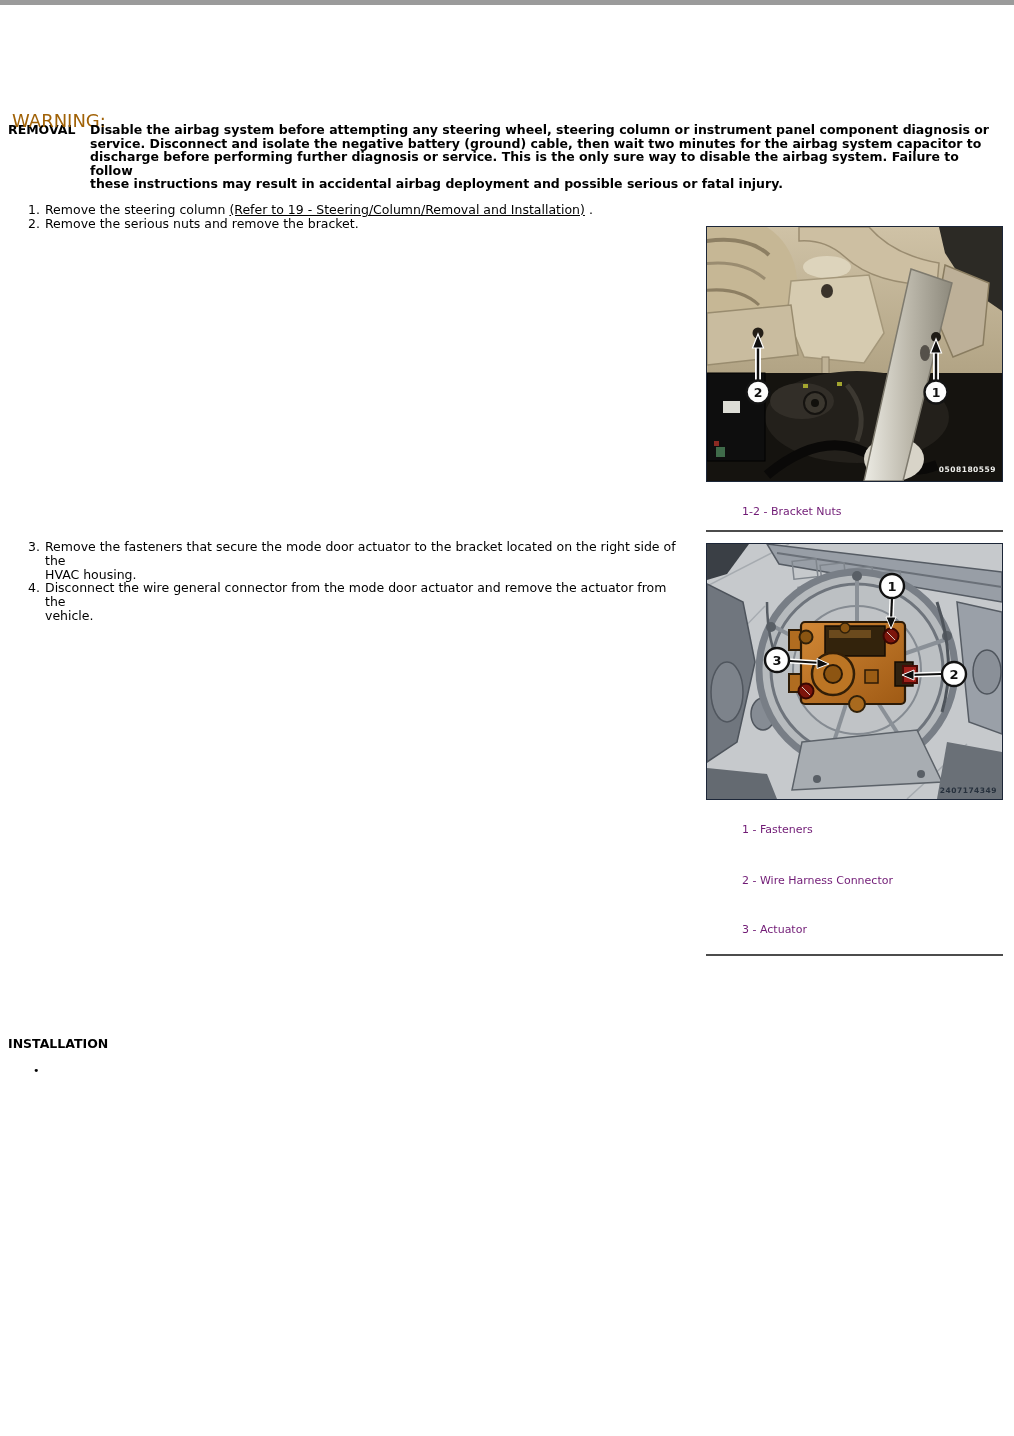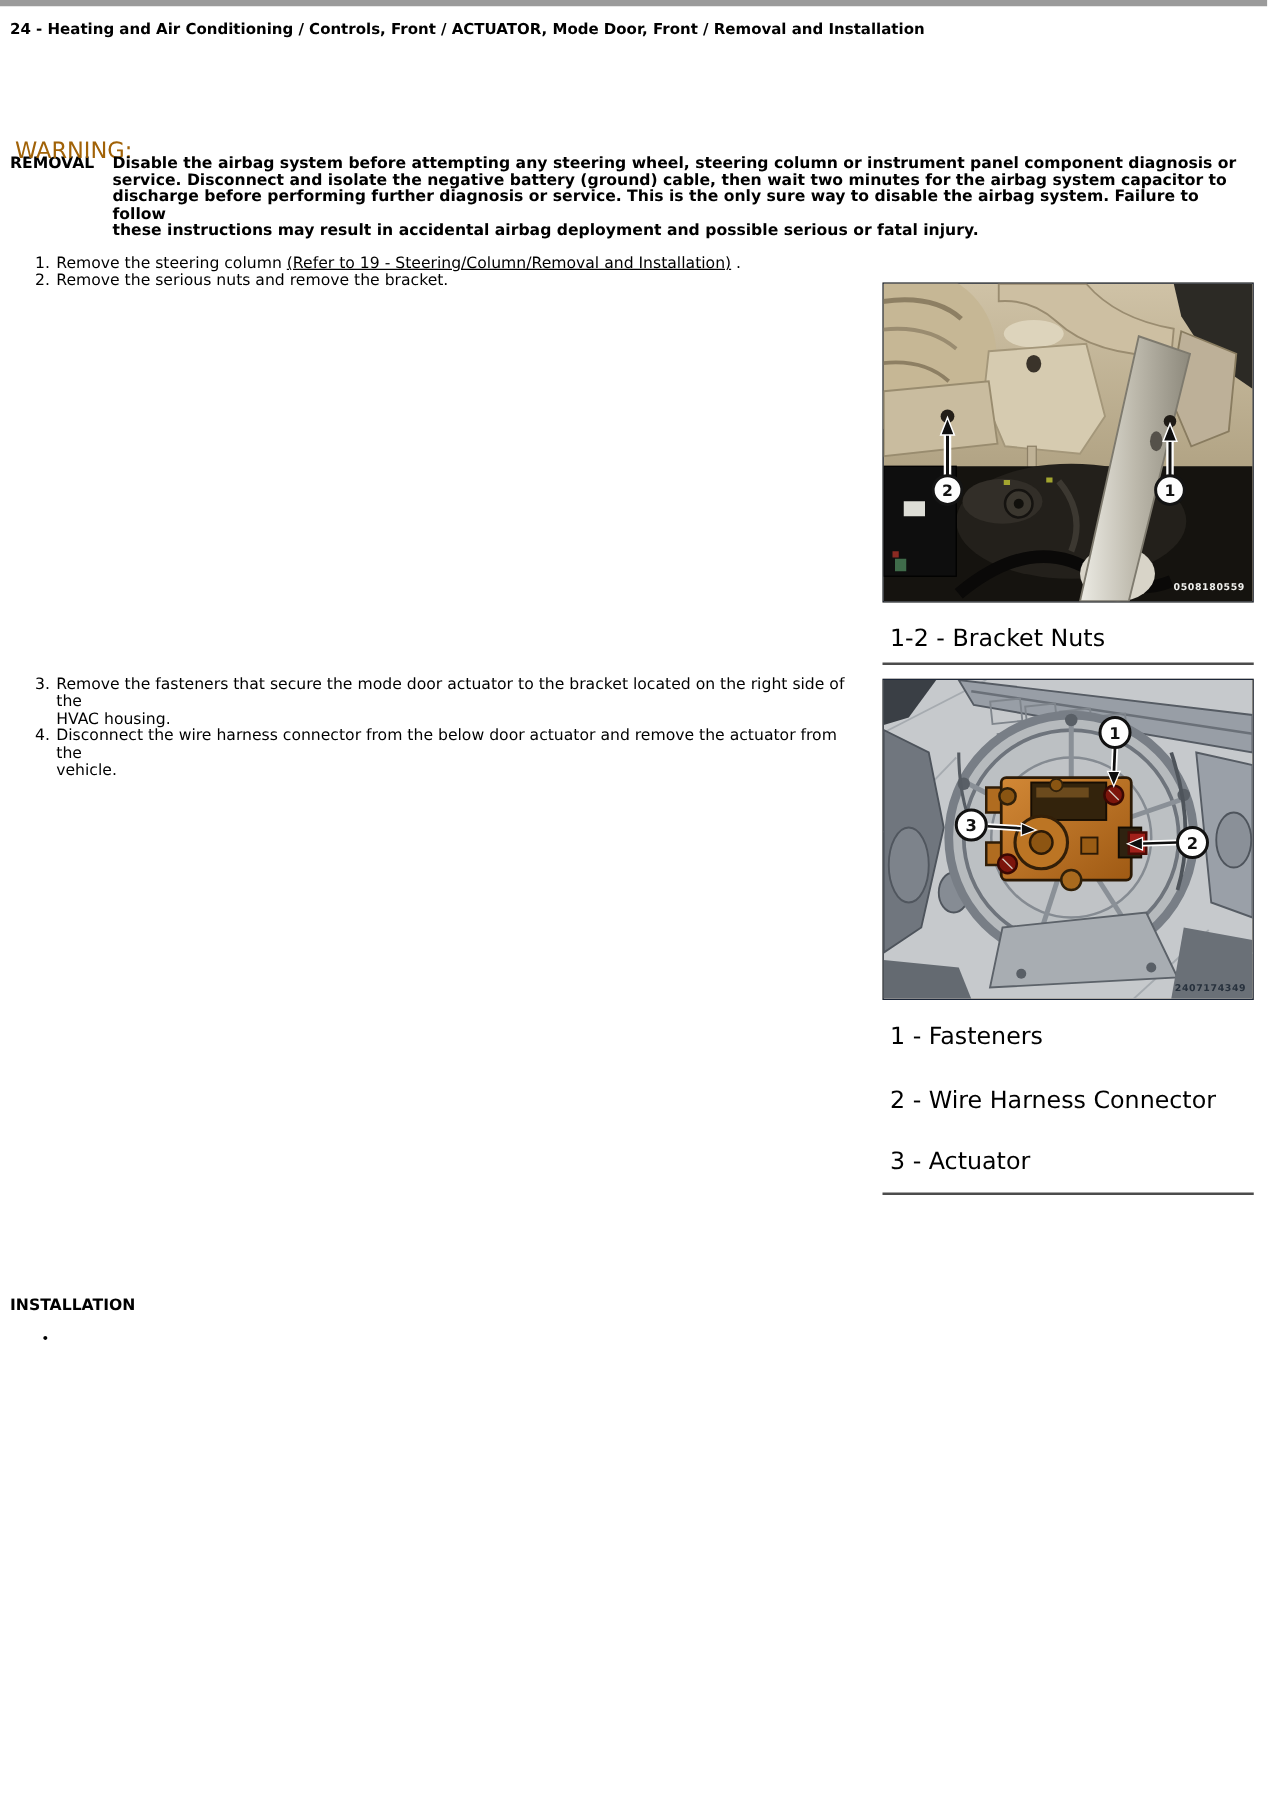--- a/index.html
+++ b/index.html
@@ -27,42 +27,41 @@
   .step-num { width:17px; flex:0 0 17px; }
   .step-body { flex:1; white-space:pre-line; }
 
   a.doclink { color:#000000; text-decoration:underline; cursor:pointer; }
 
   .figure { left:706px; width:297px; border:1px solid #1c2638; background:#b7a98c; line-height:0; }
   .fig1 { top:226px; height:256px; }
   .fig2 { top:543px; height:257px; }
   .figure svg { display:block; }
 
-  .caption { color:#000000; font-size:19px; line-height:15px; }
+  .caption { color:#701a75; font-size:11px; line-height:15px;margin-left:30px; }
   .cap1  { left:712px; top:504px; }
   .cap2a { left:712px; top:822px; }
   .cap2b { left:712px; top:873px; }
   .cap2c { left:712px; top:922px; }
 
   .divider { left:706px; width:297px; height:2px; background:#4c4c4c; }
   .div1 { top:530px; }
   .div2 { top:954px; }
 
   .intro { left:8px; top:1021px; width:1004px; font-size:12.5px; line-height:13.8px; white-space:pre-line; }
   .bullet-row { left:33px; top:1064px; width:960px; font-size:12.5px; line-height:13.8px; display:flex; }
   .bullet-dot { width:12px; flex:0 0 12px; font-size:11px; }
 </style>
 </head>
 <body>
 
 <div class="page">
 
   <div class="abs topbar"></div>
 
-  <div class="abs breadcrumb">24 - Heating and Air Conditioning / Controls, Front / ACTUATOR, Mode Door, Front / Removal and Installation</div>
 
 
   <div class="abs sec-heading h-removal">REMOVAL</div>
 
   <div class="abs warn-label">WARNING:</div>
   <div class="abs warn-text">Disable the airbag system before attempting any steering wheel, steering column or instrument panel component diagnosis or
 service. Disconnect and isolate the negative battery (ground) cable, then wait two minutes for the airbag system capacitor to
 discharge before performing further diagnosis or service. This is the only sure way to disable the airbag system. Failure to follow
 these instructions may result in accidental airbag deployment and possible serious or fatal injury.</div>
 
@@ -158,21 +157,21 @@
   <div class="abs divider div1"></div>
 
   <div class="abs steps steps34">
     <div class="step">
       <span class="step-num">3.</span>
       <span class="step-body">Remove the fasteners that secure the mode door actuator to the bracket located on the right side of the
 HVAC housing.</span>
     </div>
     <div class="step">
       <span class="step-num">4.</span>
-      <span class="step-body">Disconnect the wire harness connector from the below door actuator and remove the actuator from the
+      <span class="step-body">Disconnect the wire general connector from the mode door actuator and remove the actuator from the
 vehicle.</span>
     </div>
   </div>
 
   <div class="abs figure fig2">
     <svg width="295" height="255" viewBox="0 0 295 255">
       <defs>
         <linearGradient id="og" x1="0" y1="0" x2="1" y2="1">
           <stop offset="0" stop-color="#d28836"></stop>
             <stop offset="1" stop-color="#9f5a14"></stop>

